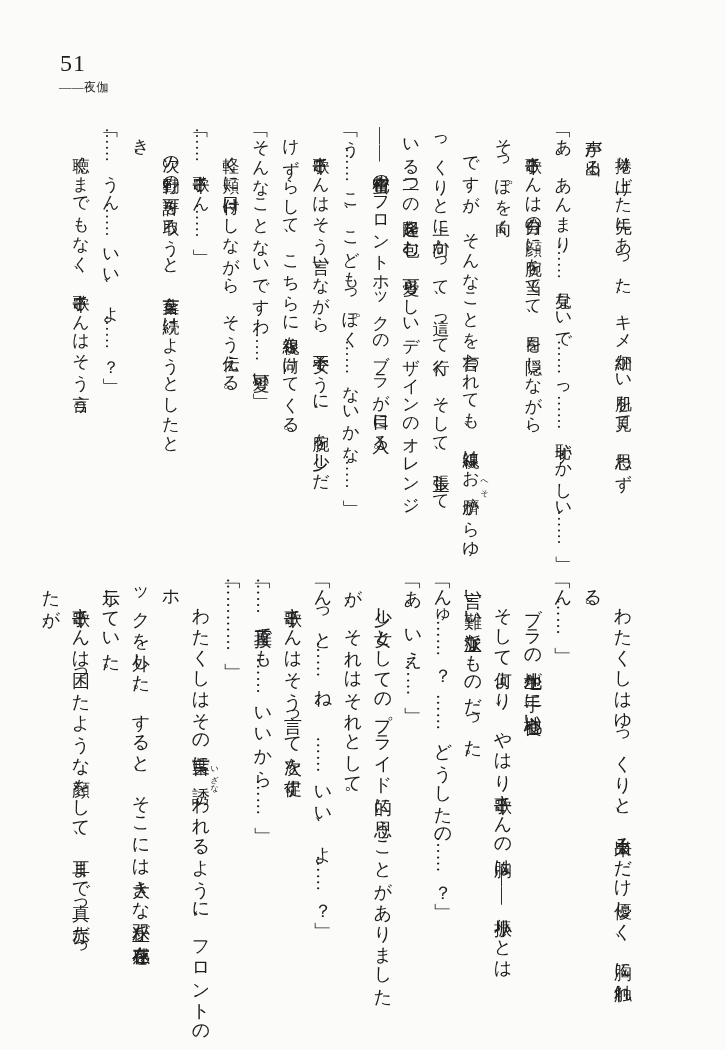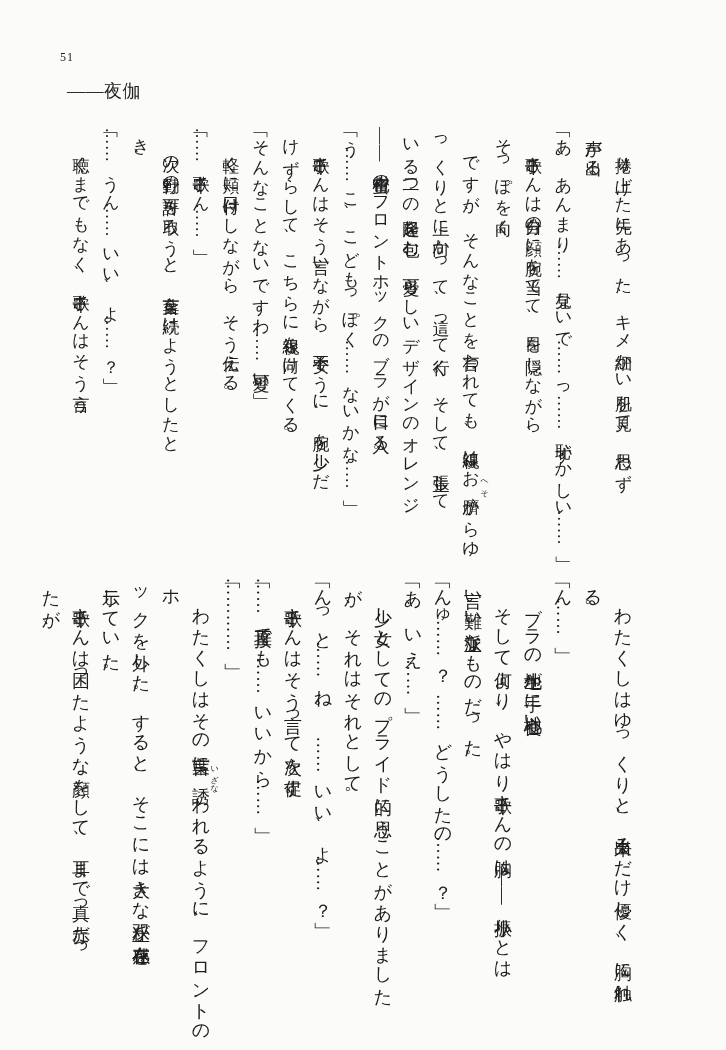--- a/index.html
+++ b/index.html
@@ -14,28 +14,28 @@
     font-family: "Liberation Serif", "DejaVu Serif", serif;
   }
   .page {
     position: absolute;
     inset: 0;
   }
   .page-number {
     position: absolute;
     left: 60px;
     top: 50px;
-    font-size: 12px;
+    font-size: 24px;
     letter-spacing: 1px;
   }
   .running-header {
     position: absolute;
-    left: 67px;
+    left: 59px;
     top: 79px;
-    font-size: 18px;
+    font-size: 12px;
     letter-spacing: 0.5px;
   }
   .vblock {
     position: absolute;
     right: 88px;
     writing-mode: vertical-rl;
     text-orientation: mixed;
   }
   .vblock.upper {
     top: 127px;

